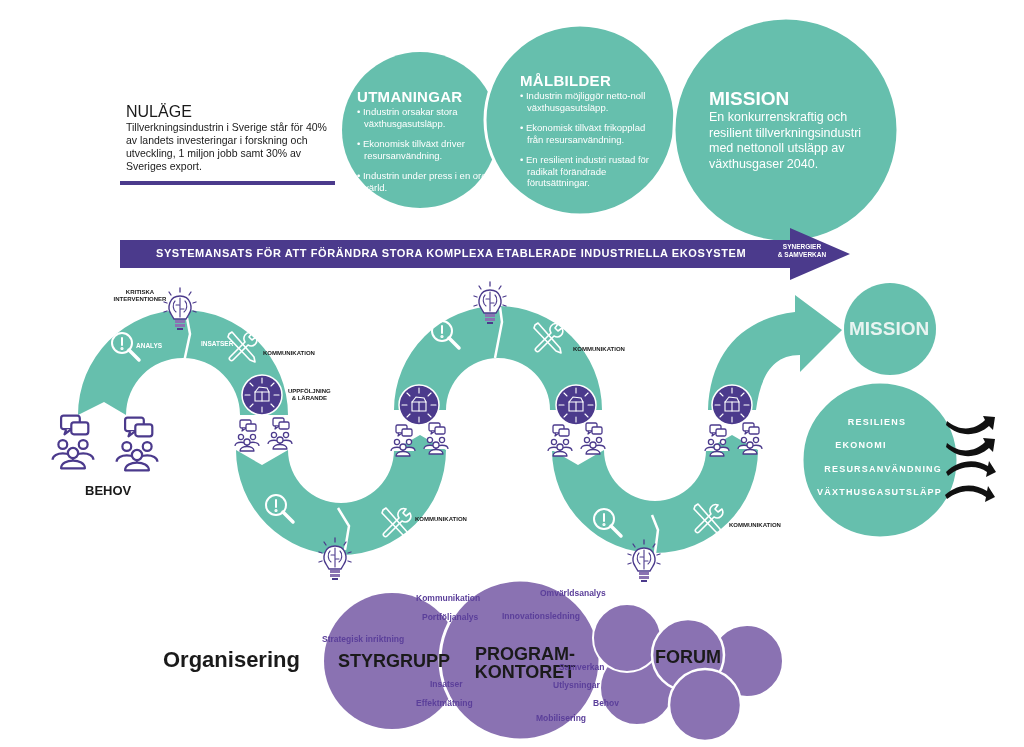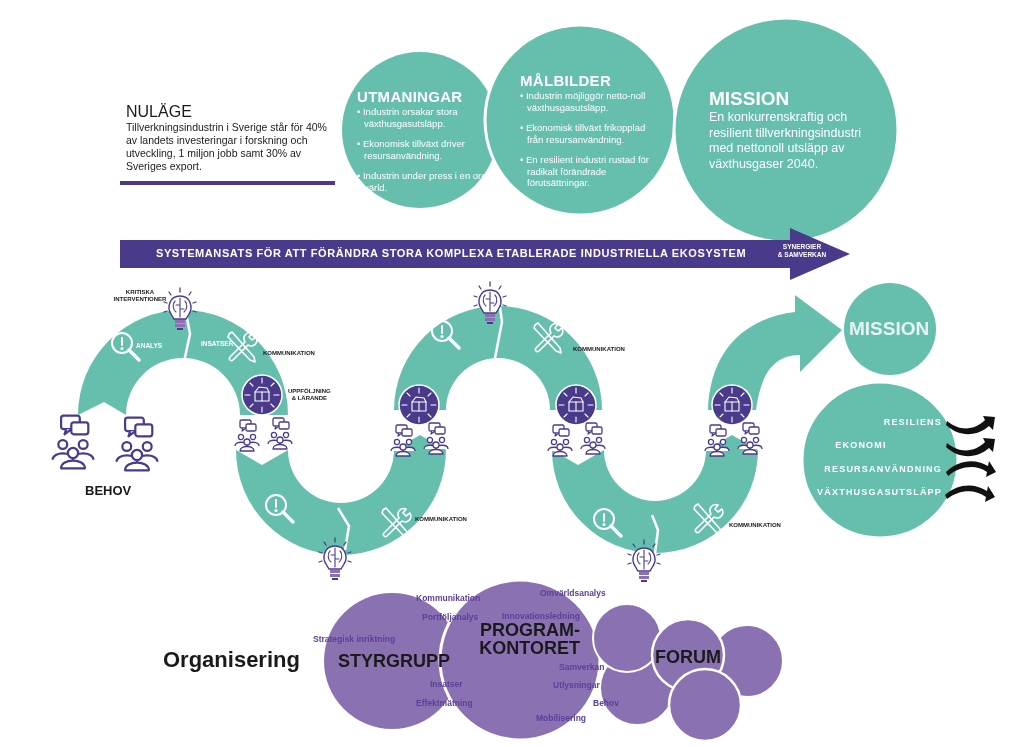--- a/index.html
+++ b/index.html
@@ -230,36 +230,36 @@
 <div class="abs small-label" style="left:288px; top:388px; text-align:center;">
   <div>UPPFÖLJNING</div>
   <div>&amp; LÄRANDE</div>
 </div>
 <div class="abs small-label" style="left:415px; top:516px;">KOMMUNIKATION</div>
 <div class="abs small-label" style="left:573px; top:346px;">KOMMUNIKATION</div>
 <div class="abs small-label" style="left:729px; top:522px;">KOMMUNIKATION</div>
 <div class="abs behov" style="left:85px; top:483px;">BEHOV</div>
 
 <div class="abs mission2" style="left:849px; top:318px;">MISSION</div>
-<div class="abs outcome" style="left:780px; top:417px; width:162px;">RESILIENS</div>
+<div class="abs outcome" style="left:796px; top:417px; width:162px;text-align:center;">RESILIENS</div>
 <div class="abs outcome" style="left:780px; top:440px; width:162px;text-align:center;">EKONOMI</div>
 <div class="abs outcome" style="left:780px; top:464px; width:162px;">RESURSANVÄNDNING</div>
 <div class="abs outcome" style="left:780px; top:487px; width:162px;">VÄXTHUSGASUTSLÄPP</div>
 
 <div class="abs org-title" style="left:163px; top:647px;">Organisering</div>
 <div class="abs org-big" style="left:338px; top:652px; width:110px;">STYRGRUPP</div>
-<div class="abs org-big" style="left:470px; top:621px; width:110px;text-align:right;">
+<div class="abs org-big" style="left:470px; top:645px; width:110px;">
   <div>PROGRAM-</div>
   <div>KONTORET</div>
 </div>
 <div class="abs org-big" style="left:650px; top:648px; width:76px;">FORUM</div>
 
 <div class="abs org-word" style="left:416px; top:593px;">Kommunikation</div>
 <div class="abs org-word" style="left:422px; top:612px;">Portföljanalys</div>
-<div class="abs org-word" style="left:313px; top:634px;">Strategisk inriktning</div>
+<div class="abs org-word" style="left:322px; top:634px;">Strategisk inriktning</div>
 <div class="abs org-word" style="left:430px; top:679px;">Insatser</div>
 <div class="abs org-word" style="left:416px; top:698px;">Effektmätning</div>
 <div class="abs org-word" style="left:540px; top:588px;">Omvärldsanalys</div>
 <div class="abs org-word" style="left:502px; top:611px;">Innovationsledning</div>
 <div class="abs org-word" style="left:559px; top:662px;">Samverkan</div>
 <div class="abs org-word" style="left:553px; top:680px;">Utlysningar</div>
 <div class="abs org-word" style="left:593px; top:698px;">Behov</div>
 <div class="abs org-word" style="left:536px; top:713px;">Mobilisering</div>
 
 </body></html>

